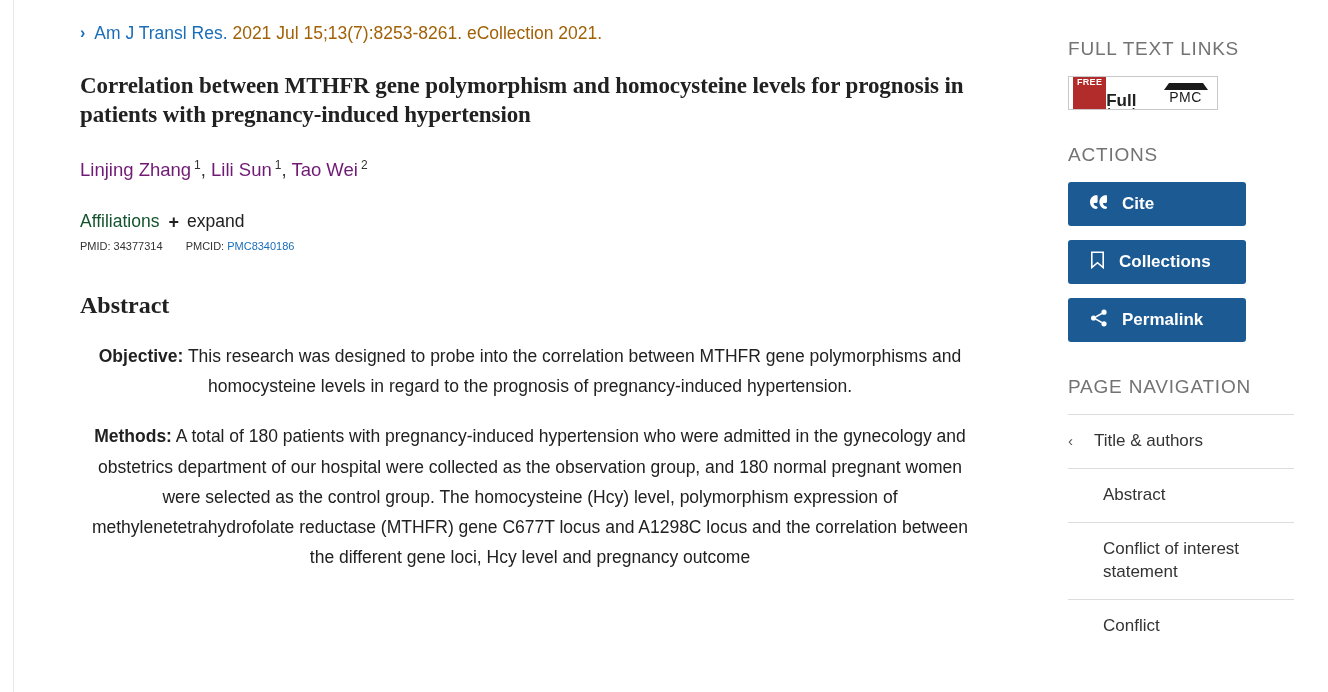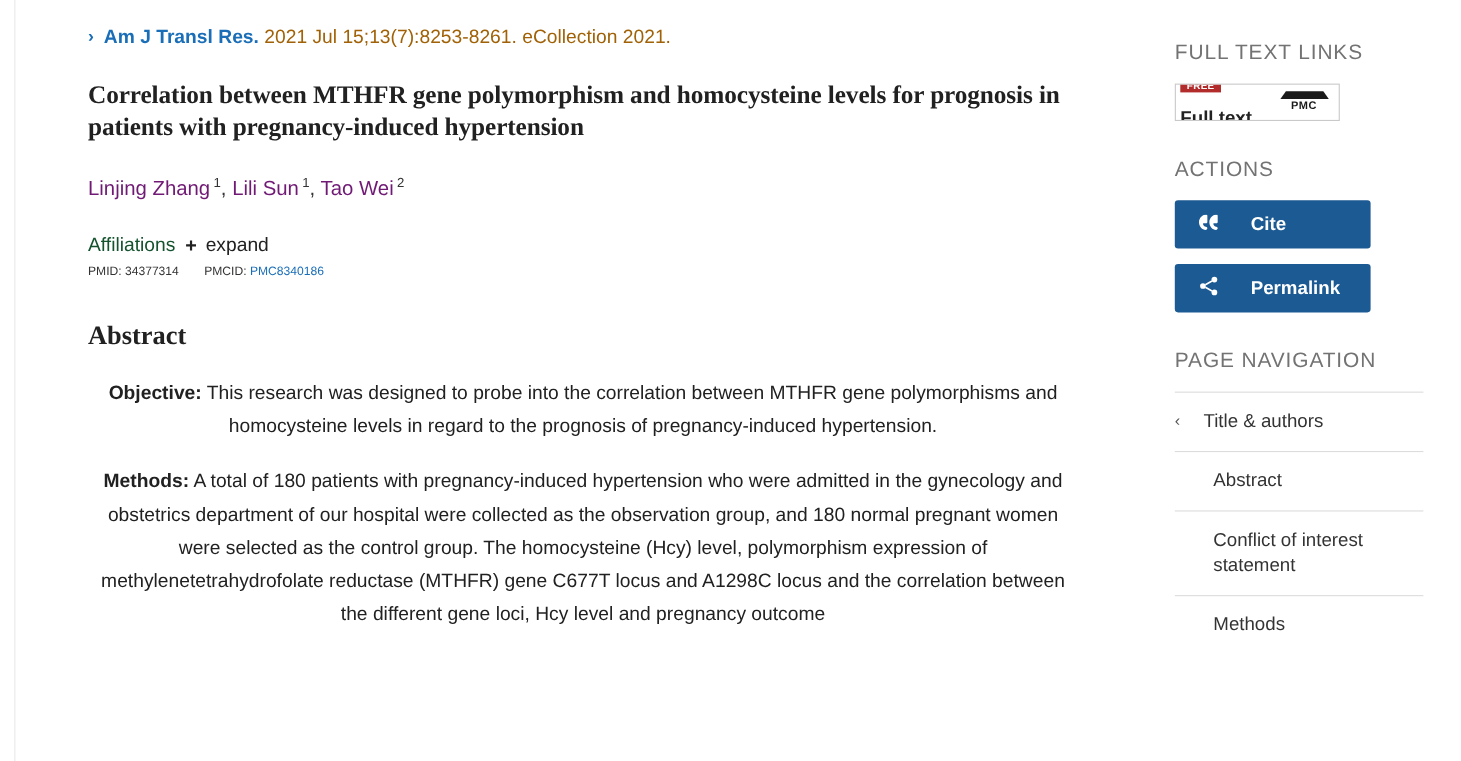--- a/index.html
+++ b/index.html
@@ -33,21 +33,21 @@
   }
   .chev {
     color: #1a6eb8;
     font-size: 16px;
     font-weight: bold;
     margin-right: 9px;
     transform: translateY(-1px);
   }
   .journal-name {
     color: #1a6eb8;
-    font-weight: 700;
+    font-weight: 400;
     text-decoration: none;
     cursor: pointer;
   }
   .journal-rest { color: #a16207; }
 
   h1.title {
     font-family: "Liberation Serif", serif;
     font-size: 23px;
     line-height: 1.27;
     font-weight: 700;
@@ -150,21 +150,21 @@
     background: #fff;
     display: flex;
     align-items: stretch;
     cursor: pointer;
     margin-bottom: 34px;
     overflow: hidden;
   }
   .ft-left {
     flex: 1;
     display: flex;
-    flex-direction: column;
+    flex-direction: row;
     justify-content: center;
     padding-left: 4px;
   }
   .ft-free {
     display: inline-block;
     background: #b32c2c;
     color: #fff;
     font-size: 9px;
     font-weight: 700;
     letter-spacing: 0.3px;
@@ -188,37 +188,37 @@
     justify-content: center;
     padding-right: 3px;
   }
   .pmc-roof {
     width: 44px; height: 0;
     border-left: 5px solid transparent;
     border-right: 5px solid transparent;
     border-bottom: 7px solid #1a1a1a;
   }
   .pmc-text {
-    font-size: 10px;
-    font-weight: 700;
+    font-size: 14px;
+    font-weight: 400;
     color: #1a1a1a;
     letter-spacing: 0.5px;
     line-height: 14px;
   }
 
   .action-btn {
     width: 178px;
     height: 44px;
     background: #1c5a93;
     color: #fff;
     border: none;
     border-radius: 3px;
     display: flex;
     align-items: center;
-    gap: 29px;
+    gap: 14px;
     padding-left: 22px;
     font-size: 17px;
     font-weight: 700;
     font-family: inherit;
     cursor: pointer;
     margin-bottom: 14px;
   }
   .action-btn svg { flex: 0 0 auto; }
   .actions-wrap { margin-bottom: 34px; }
 
@@ -321,20 +321,28 @@
     <div class="actions-wrap">
       <button class="action-btn">
         <span>
           <svg width="18" height="14" viewBox="0 0 18 14" aria-hidden="true">
             <path fill="#ffffff" d="M7 0C3.2 0 0 3 0 7c0 4 3 7 6 7 1 0 1.6-.6 1.6-1.4 0-.8-.6-1.3-1.3-1.4-1.5-.2-2.6-1.3-2.7-2.7 0-.3.2-.5.5-.5h2.3c.7 0 1.2-.5 1.2-1.2V1.2C7.6.5 7.1 0 6.4 0H7zm9.4 0c-3.8 0-7 3-7 7 0 4 3 7 6 7 1 0 1.6-.6 1.6-1.4 0-.8-.6-1.3-1.3-1.4-1.5-.2-2.6-1.3-2.7-2.7 0-.3.2-.5.5-.5h2.3c.7 0 1.2-.5 1.2-1.2V1.2C17 .5 16.5 0 15.8 0h.6z"></path>
           </svg>
         </span>
         <span>Cite</span>
       </button>
 
+      <button class="action-btn">
+        <span>
+          <svg width="15" height="18" viewBox="0 0 15 18" aria-hidden="true">
+            <path fill="none" stroke="#ffffff" stroke-width="1.6" d="M1.8 1.3h11.4v15.2L7.5 11.7 1.8 16.5z"></path>
+          </svg>
+        </span>
+        <span>Collections</span>
+      </button>
 
       <button class="action-btn">
         <span>
           <svg width="18" height="18" viewBox="0 0 18 18" aria-hidden="true">
             <circle cx="14" cy="3.2" r="2.6" fill="#ffffff"></circle>
             <circle cx="3.6" cy="9" r="2.6" fill="#ffffff"></circle>
             <circle cx="14" cy="14.8" r="2.6" fill="#ffffff"></circle>
             <path stroke="#ffffff" stroke-width="1.5" d="M11.8 4.5 5.8 7.8M5.8 10.2l6 3.3"></path>
           </svg>
         </span>
@@ -349,18 +357,18 @@
         <span class="nav-chev">‹</span>
         <span class="nav-label">Title &amp; authors</span>
       </div>
       <div class="nav-item indent">
         <span class="nav-label">Abstract</span>
       </div>
       <div class="nav-item indent">
         <span class="nav-label">Conflict of interest statement</span>
       </div>
       <div class="nav-item indent">
-        <span class="nav-label">Methods</span>
+        <span class="nav-label">Conflict</span>
       </div>
     </div>
 
   </div>
 </div>
 
 </body></html>

